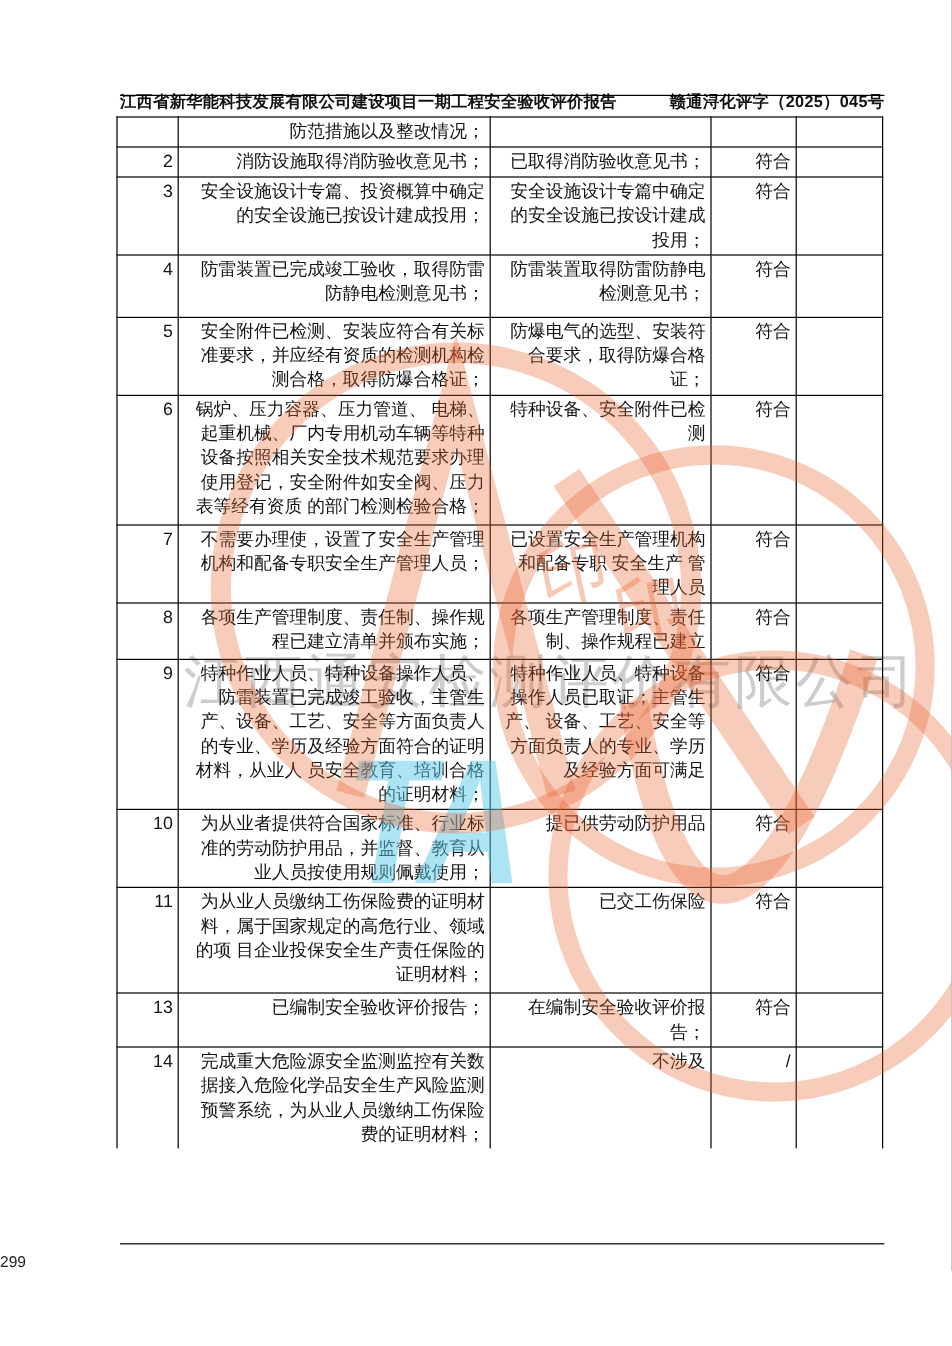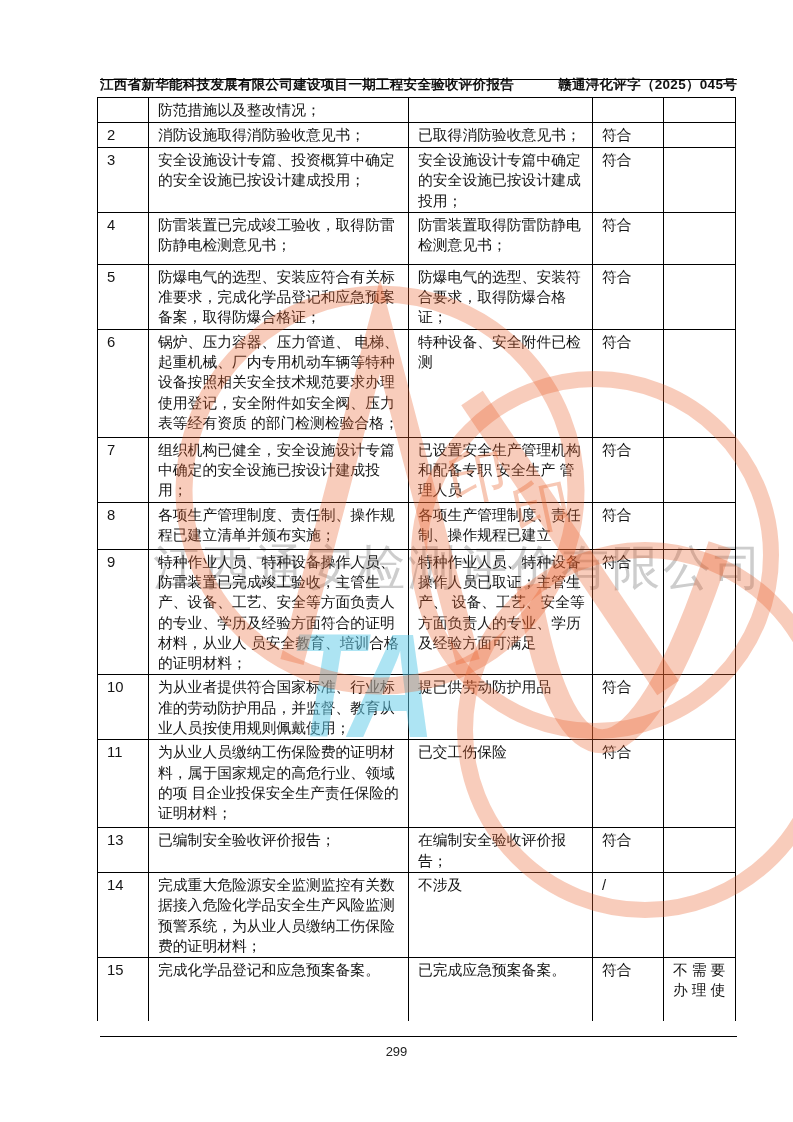--- a/index.html
+++ b/index.html
@@ -24,21 +24,21 @@
     background:transparent;
   }
   table.doc td{
     border:1.5px solid #000;
     vertical-align:top;
     font-size:14.8px;line-height:20.3px;
     padding:2px 4px 1px 9px;
     word-break:break-all;
     color:#141414;
   }
-  table.doc{border-bottom:none;}
+  table.doc{border-bottom:none;text-align:right;}
   table.doc tr:last-child td{border-bottom:none;}
   td.no{padding-left:6px;}
   td.con{padding-left:7px;}
   td.note{padding:2px 5px 1px 6px;letter-spacing:4px;line-height:22px;}
   tr.h1{height:25px}  tr.h2{height:25px}  tr.h3{height:61px}
   tr.h4{height:52px}  tr.h5{height:53px}  tr.h6{height:108px}
   tr.h7{height:62px}  tr.h8{height:47px}  tr.h9{height:108px}
   tr.h10{height:62px} tr.h11{height:88px} tr.h12{height:60px}
   tr.h13{height:44px} tr.h14{height:80px} tr.h15{height:63px}
   td.vbot{vertical-align:bottom;padding-bottom:4px;margin-left:48px;}
@@ -52,21 +52,21 @@
   .wm-ta{
     position:absolute;left:288px;top:612px;z-index:4;pointer-events:none;
     font-size:148px;font-weight:bold;font-style:italic;
     color:#5ecbe9;opacity:.5;transform:scaleX(.82);transform-origin:left top;
     line-height:1;letter-spacing:-6px;
   }
   .tbl-layer{position:relative;z-index:2;}
   
   .ftr-rule{position:absolute;left:100px;top:1036px;width:637px;height:0;
     border-top:1.6px solid #000;z-index:6;}
-  .page-num{position:absolute;left:0;top:1044px;width:793px;text-align:center;
+  .page-num{position:absolute;left:0;top:1044px;width:793px;text-align:left;
     font-size:13px;color:#222;z-index:6;}
 </style>
 </head>
 <body>
 
 <div class="page">
 
   <div class="wm-company">江西通安检测评价有限公司</div>
 
   <div class="hdr">
@@ -108,35 +108,35 @@
       </tr>
       <tr class="h4">
         <td class="no">4</td>
         <td>防雷装置已完成竣工验收，取得防雷防静电检测意见书；</td>
         <td>防雷装置取得防雷防静电检测意见书；</td>
         <td class="con">符合</td>
         <td class="note"></td>
       </tr>
       <tr class="h5">
         <td class="no">5</td>
-        <td>防爆电气的选型、安装应符合有关标准要求，完成化学品登记和应急预案备案，取得防爆合格证；</td>
+        <td>安全附件已检测、安装应符合有关标准要求，并应经有资质的检测机构检测合格，取得防爆合格证；</td>
         <td>防爆电气的选型、安装符合要求，取得防爆合格证；</td>
         <td class="con">符合</td>
         <td class="note"></td>
       </tr>
       <tr class="h6">
         <td class="no">6</td>
         <td>锅炉、压力容器、压力管道、 电梯、起重机械、厂内专用机动车辆等特种设备按照相关安全技术规范要求办理使用登记，安全附件如安全阀、压力表等经有资质 的部门检测检验合格；</td>
         <td>特种设备、安全附件已检测</td>
         <td class="con">符合</td>
         <td class="note"></td>
       </tr>
       <tr class="h7">
         <td class="no">7</td>
-        <td>组织机构已健全，安全设施设计专篇中确定的安全设施已按设计建成投用；</td>
+        <td>不需要办理使，设置了安全生产管理机构和配备专职安全生产管理人员；</td>
         <td>已设置安全生产管理机构和配备专职 安全生产 管理人员</td>
         <td class="con">符合</td>
         <td class="note"></td>
       </tr>
       <tr class="h8">
         <td class="no">8</td>
         <td>各项生产管理制度、责任制、操作规程已建立清单并颁布实施；</td>
         <td>各项生产管理制度、责任制、操作规程已建立</td>
         <td class="con">符合</td>
         <td class="note"></td>
@@ -168,27 +168,20 @@
         <td class="vbot">在编制安全验收评价报告；</td>
         <td class="con">符合</td>
         <td class="note"></td>
       </tr>
       <tr class="h14">
         <td class="no">14</td>
         <td>完成重大危险源安全监测监控有关数据接入危险化学品安全生产风险监测预警系统，为从业人员缴纳工伤保险费的证明材料；</td>
         <td>不涉及</td>
         <td class="con">/</td>
         <td class="note"></td>
-      </tr>
-      <tr class="h15">
-        <td class="no">15</td>
-        <td>完成化学品登记和应急预案备案。</td>
-        <td>已完成应急预案备案。</td>
-        <td class="con">符合</td>
-        <td class="note">不需要办理使</td>
       </tr>
     </tbody>
   </table>
   </div>
 
   <div class="wm-ta">TA</div>
 
   <svg class="wm-svg" width="793" height="1122" viewBox="0 0 793 1122">
     <g stroke="#e8602c" fill="none" stroke-opacity="0.32">
       <circle cx="380" cy="490" r="196" stroke-width="17"></circle>

